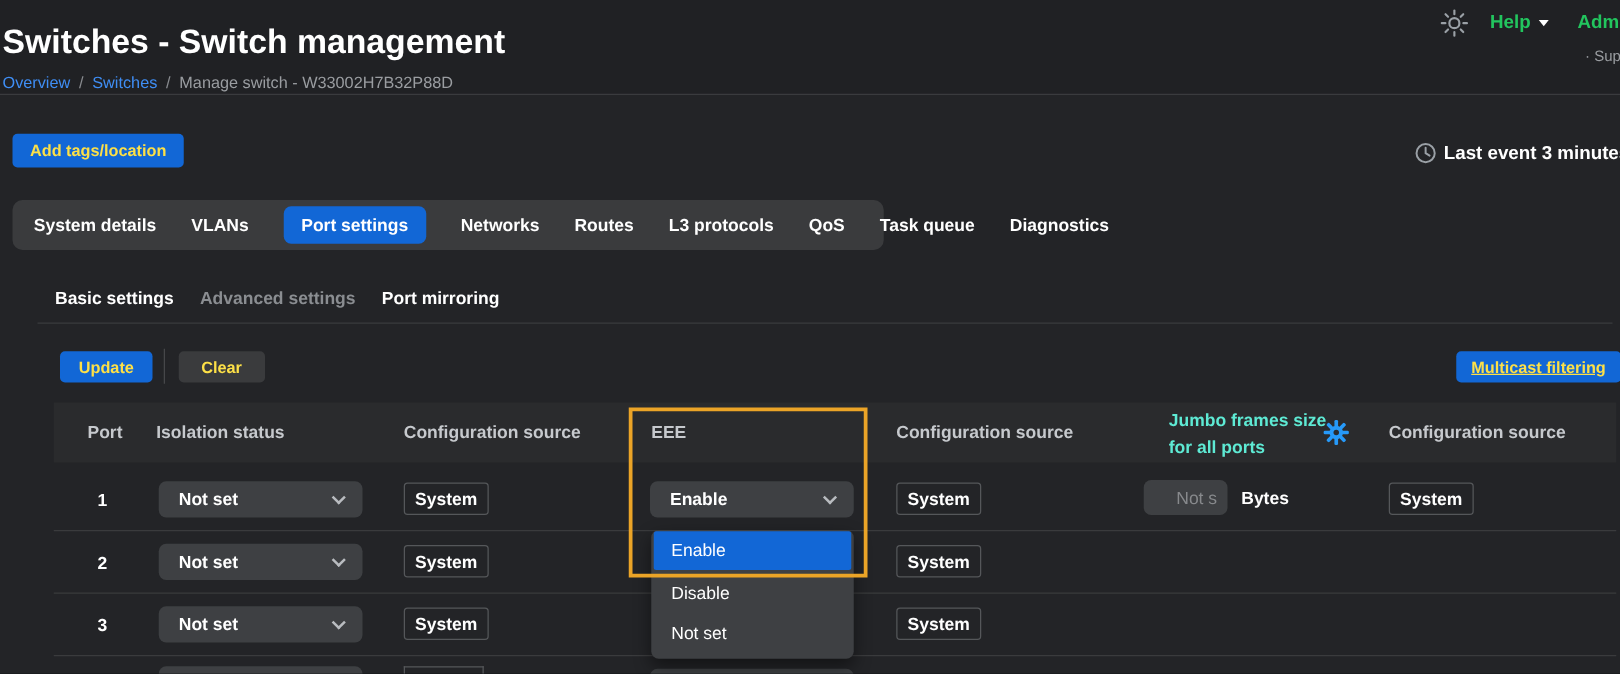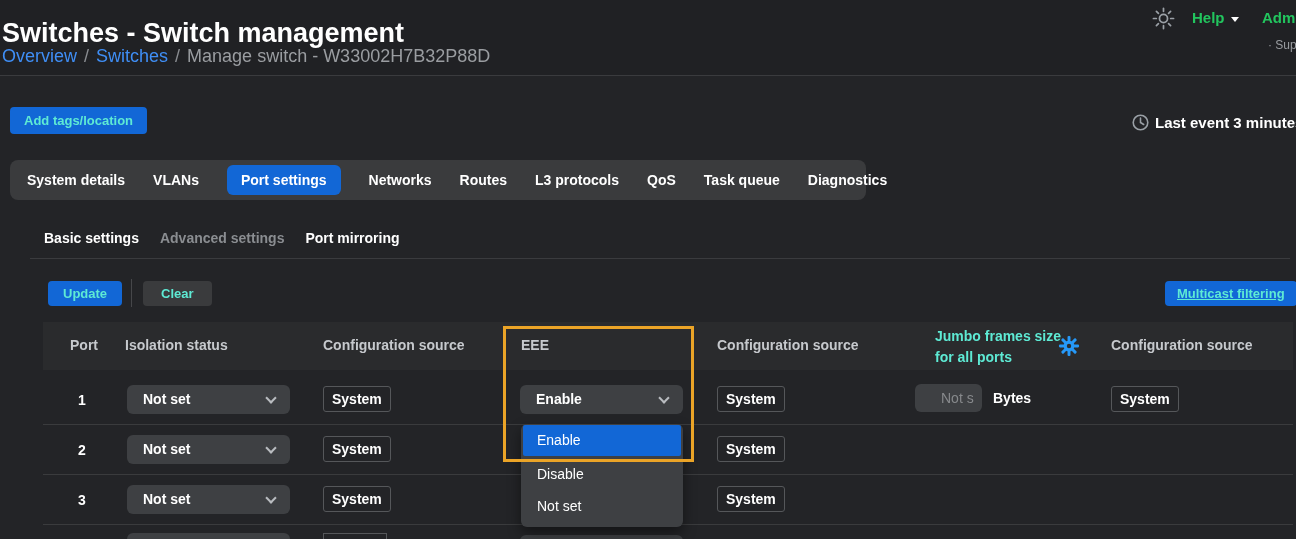--- a/index.html
+++ b/index.html
@@ -8,43 +8,43 @@
     position:relative; width:1296px; height:539px; overflow:hidden;
     background:#232427; font-family:"Liberation Sans", sans-serif;
     color:#fff;
   }
   .abs{ position:absolute; }
 
   
   .topband{ position:absolute; left:0; top:0; width:1296px; height:76px;
             background:#202124; border-bottom:1px solid #3a3b3e; }
   .page-title{ position:absolute; left:2px; top:18px; font-size:27px; font-weight:bold; color:#fff; white-space:nowrap;}
-  .breadcrumb{ position:absolute; left:2px; top:46px; font-size:18px; color:#9a9da1; white-space:nowrap;}
+  .breadcrumb{ position:absolute; left:2px; top:58px; font-size:13px; color:#9a9da1; white-space:nowrap;}
   .breadcrumb a{ color:#3f8ef5; text-decoration:none; cursor:pointer;}
   .crumb-sep{ color:#8a8d91; padding:0 7px; }
   .tb-item{ position:absolute; top:9px; font-size:15px; font-weight:bold; color:#22c55e; white-space:nowrap;}
   .tb-secondary{ position:absolute; top:38px; font-size:12px; color:#9a9da1; white-space:nowrap;}
   .caret{ display:inline-block; margin-left:6px; border-left:4px solid transparent;
           border-right:4px solid transparent; border-top:5px solid #fff; vertical-align:middle;}
 
   
-  .btn{ display:inline-block; font-size:13px; font-weight:bold; color:#5eead4;
+  .btn{ display:inline-block; font-size:13px; font-weight:bold; color:#fde047;
         border-radius:4px; text-align:center; cursor:pointer; white-space:nowrap;}
   .btn-blue{ background:#1267d6; }
   .btn-gray{ background:#3a3b3d; }
   .add-tags{ left:10px; top:107px; padding:6px 14px; }
   .update-btn{ left:48px; top:281px; padding:5px 15px; }
   .clear-btn{ left:143px; top:281px; padding:5px 18px; }
   .multicast-btn{ left:1165px; top:281px; padding:5px 12px;text-decoration:underline; }
   .btn-divider{ left:131px; top:279px; width:1px; height:28px; background:#46474a; }
 
   .last-event{ position:absolute; left:1155px; top:114px; font-size:15px; font-weight:bold; white-space:nowrap;}
 
   
-  .tabbar{ position:absolute; left:10px; top:160px; width:856px; height:40px;
+  .tabbar{ position:absolute; left:10px; top:160px; width:697px; height:40px;
            background:#3a3b3d; border-radius:8px; display:flex; align-items:center;
            padding:0 17px; gap:28px; }
   .tab{ font-size:14px; font-weight:bold; color:#fff; cursor:pointer; white-space:nowrap; padding:7px 0;}
   .tab.active{ background:#1267d6; border-radius:6px; padding:7px 14px; }
 
   
   .subtabs{ position:absolute; left:44px; top:230px; display:flex; gap:21px; }
   .subtab{ font-size:14px; font-weight:bold; color:#fff; cursor:pointer; white-space:nowrap;}
   .subtab.dim{ color:#8a8d91; }
   .subtab-divider{ position:absolute; left:30px; top:258px; width:1260px; height:1px; background:#3a3b3e; }

